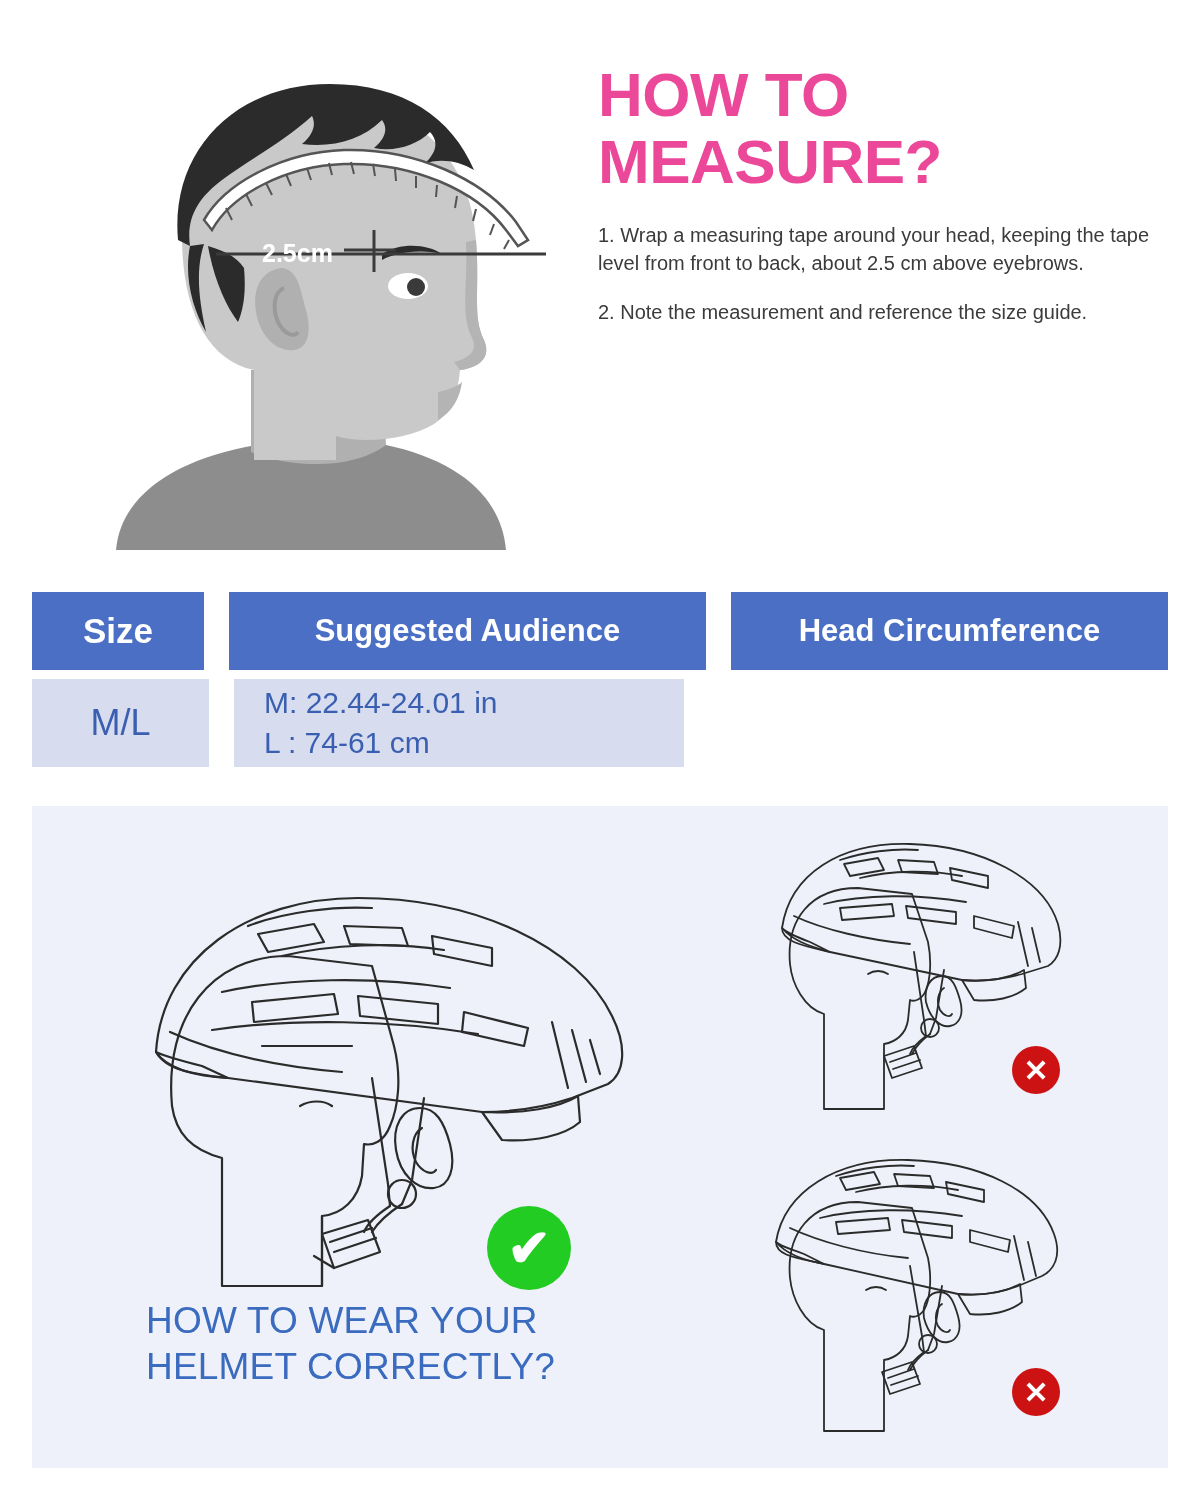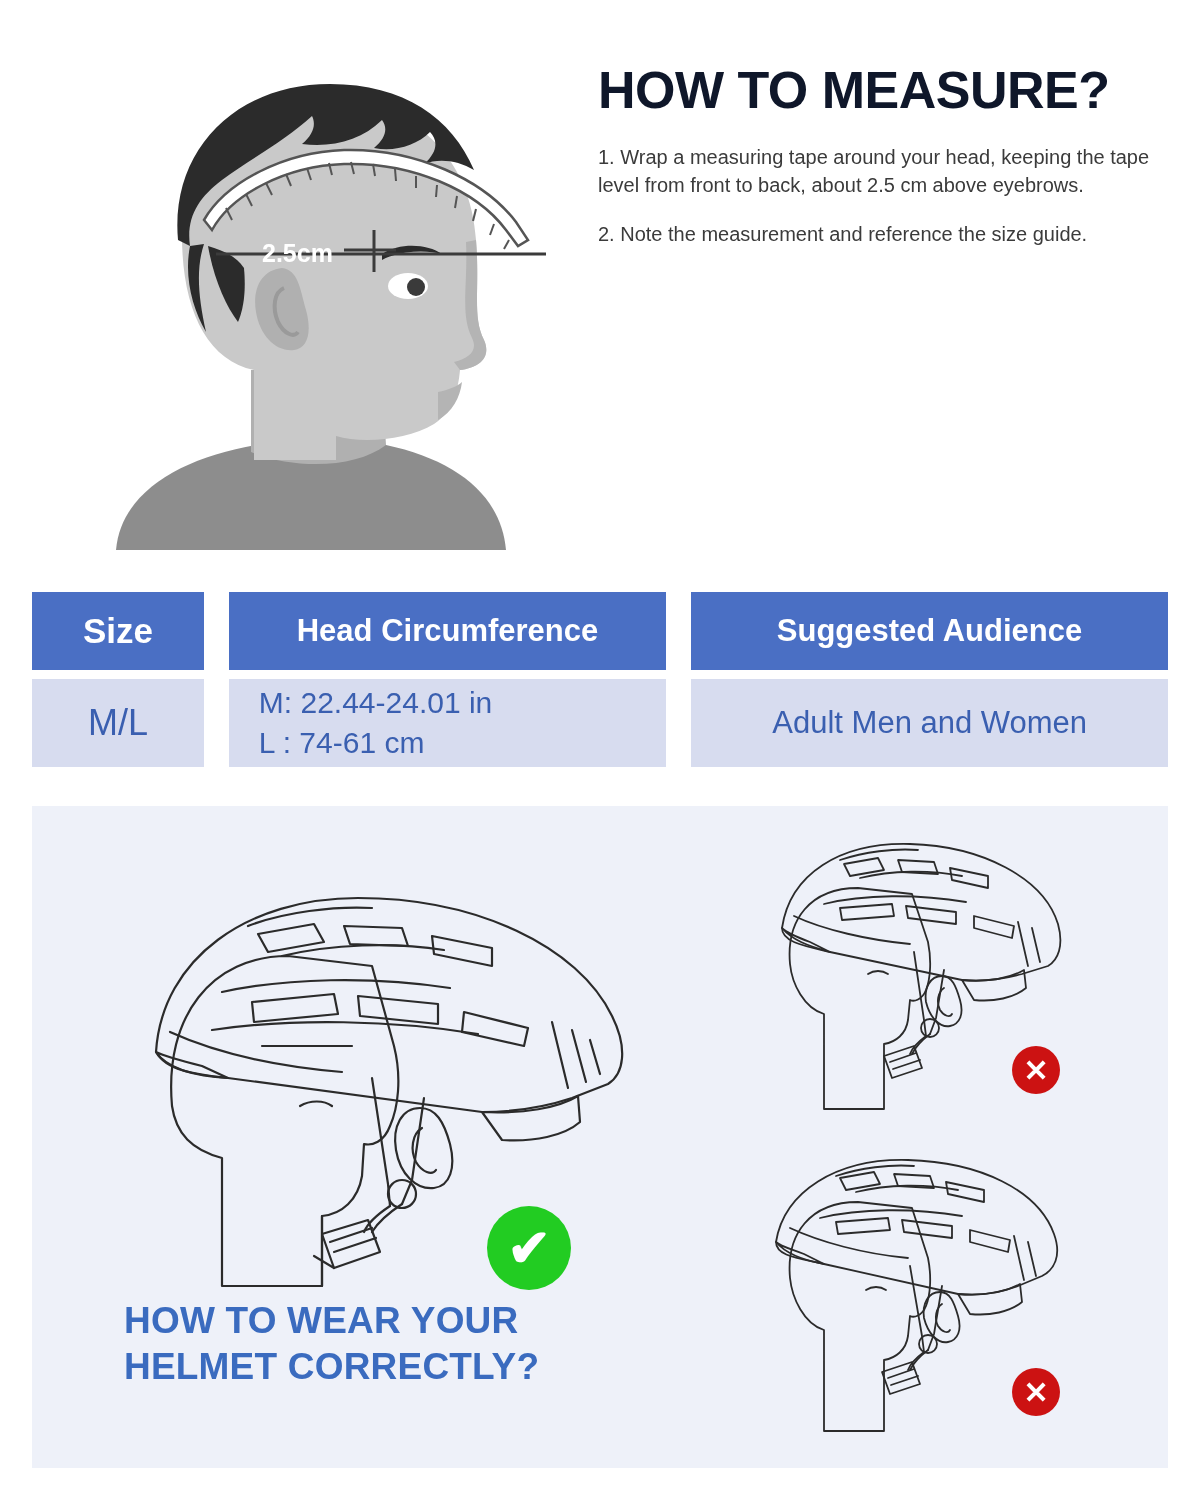--- a/index.html
+++ b/index.html
@@ -33,23 +33,23 @@
     height: 510px;
   }
 
   .how-to-block {
     position: absolute;
     left: 598px;
     top: 62px;
     width: 570px;
   }
   .how-title {
-    font-size: 52px;
+    font-size: 62px;
     font-weight: bold;
-    color: #0f172a;
+    color: #ec4899;
     line-height: 1.08;
     letter-spacing: -0.5px;
     margin: 0 0 26px 0;
   }
   .how-step {
     font-size: 20px;
     color: #3b3b3b;
     line-height: 1.38;
     margin: 0 0 22px 0;
   }
@@ -107,24 +107,24 @@
   .wear-panel {
     position: absolute;
     left: 32px;
     top: 806px;
     width: 1136px;
     height: 662px;
     background: #eef1f9;
   }
   .wear-title {
     position: absolute;
-    left: 92px;
+    left: 114px;
     top: 492px;
     font-size: 37px;
-    font-weight: bold;
+    font-weight: normal;
     color: #3a6bbf;
     line-height: 1.25;
     letter-spacing: 0.2px;
   }
 
   .helmet-big {
     position: absolute;
     left: 40px;
     top: 10px;
     width: 560px;
@@ -240,30 +240,29 @@
   <div class="how-to-block">
     <h1 class="how-title">HOW TO MEASURE?</h1>
     <p class="how-step">1. Wrap a measuring tape around your head, keeping the tape level from front to back, about 2.5 cm above eyebrows.</p>
     <p class="how-step">2. Note the measurement and reference the size guide.</p>
   </div>
 </div>
 
 <div class="size-table">
   <div class="table-row">
     <div class="cell head-cell size">Size</div>
+    <div class="cell head-cell aud">Suggested Audience</div>
     <div class="cell head-cell circ">Head Circumference</div>
-    <div class="cell head-cell aud">Suggested Audience</div>
   </div>
   <div class="table-row">
     <div class="cell body-cell size">M/L</div>
     <div class="cell body-cell circ">
       <span>M: 22.44-24.01 in</span>
       <span>L : 74-61 cm</span>
     </div>
-    <div class="cell body-cell aud">Adult Men and Women</div>
   </div>
 </div>
 
 <div class="wear-panel">
 
   <div class="helmet-big">
     <svg viewBox="0 0 560 500" width="560" height="500">
       <g fill="none" stroke="#2b2b2b" stroke-width="2.2" stroke-linejoin="round" stroke-linecap="round">
 
         <path d="M100 290 C92 200 140 140 216 140 L300 150 L322 230 C330 262 326 292 318 310

